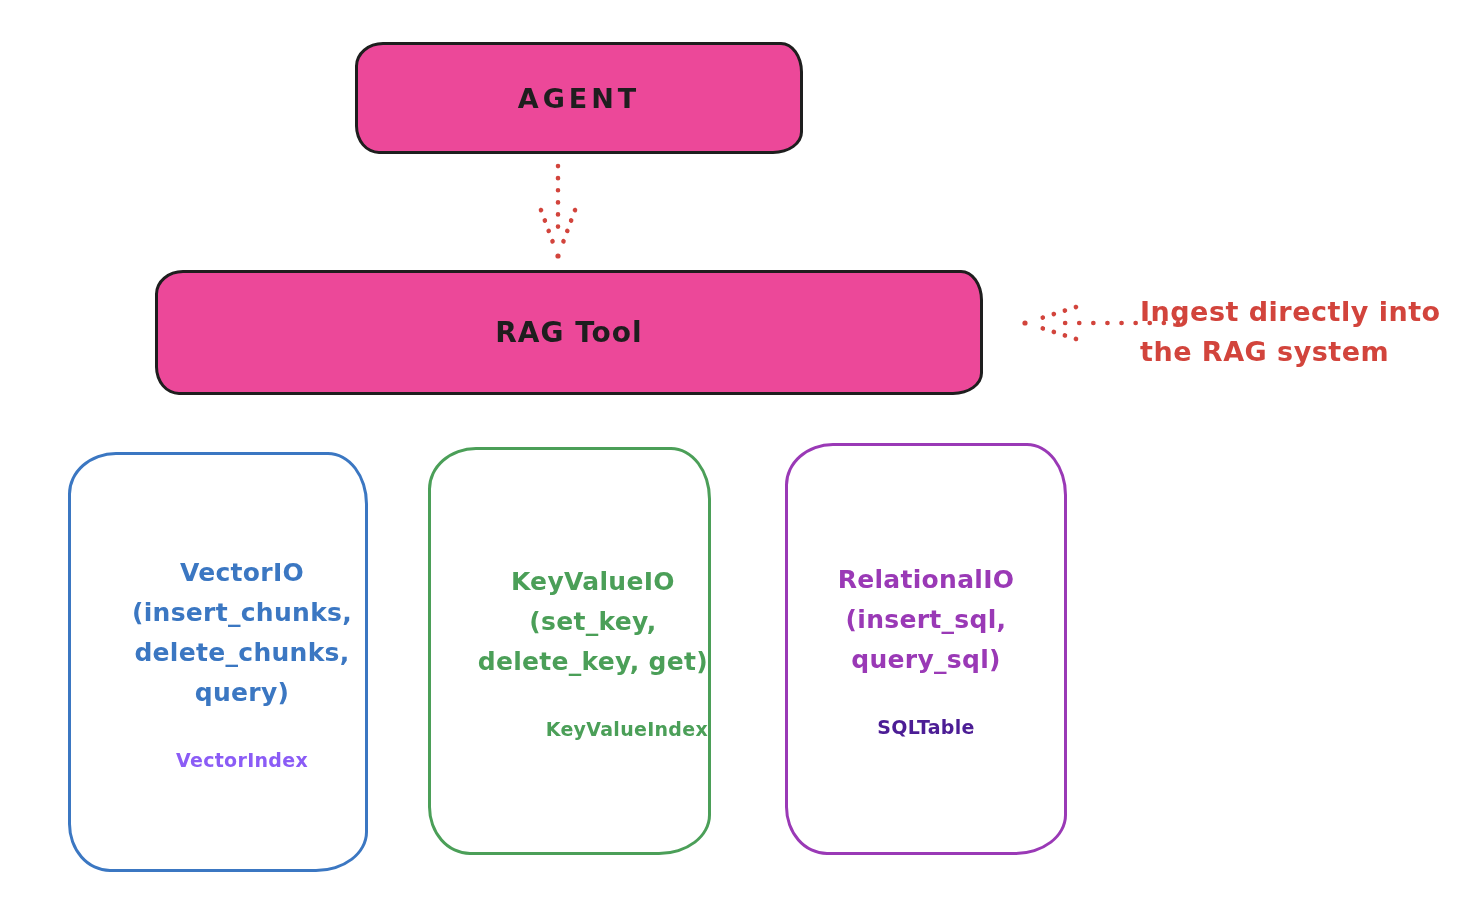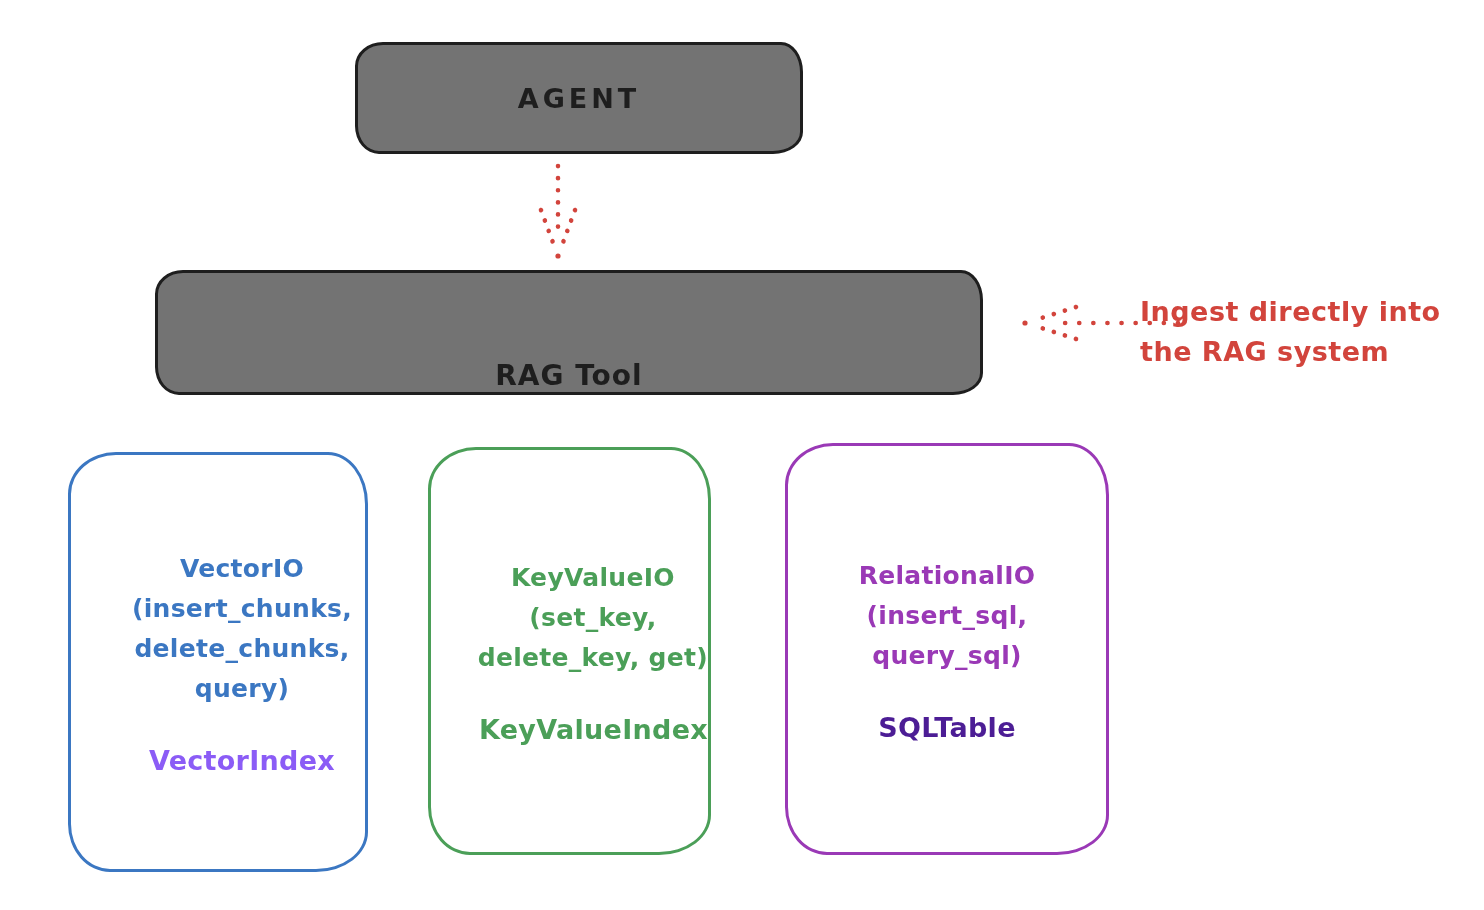--- a/index.html
+++ b/index.html
@@ -13,21 +13,21 @@
     height: 910px;
     background: #ffffff;
     overflow: hidden;
     font-family: "DejaVu Sans", sans-serif;
   }
 
   
   .node {
     position: absolute;
     box-sizing: border-box;
-    background: #737373;
+    background: #ec4899;
     display: flex;
     align-items: center;
     justify-content: center;
     text-align: center;
   }
   .node-black {
     border: 3.5px solid #1e1e1e;
     border-radius: 28px 22px 30px 24px / 24px 30px 22px 28px;
   }
   .agent-node {
@@ -40,21 +40,20 @@
     font-size: 27px;
     font-weight: 600;
     letter-spacing: 4px;
     color: #1e1e1e;
   }
   .ragtool-node {
     left: 155px;
     top: 270px;
     width: 828px;
     height: 125px;
-    align-items: flex-end;
   }
   .ragtool-label {
     font-size: 28px;
     font-weight: 600;
     letter-spacing: 1px;
     color: #1e1e1e;
   }
 
   
   .arrow {
@@ -104,33 +103,33 @@
   }
   .io-box-keyvalue {
     left: 428px;
     top: 447px;
     width: 283px;
     height: 408px;
   }
   .io-box-relational {
     left: 785px;
     top: 443px;
-    width: 324px;
+    width: 282px;
     height: 412px;
   }
   .io-interface {
     font-size: 25px;
     font-weight: 600;
     line-height: 40px;
     letter-spacing: 0.3px;
     white-space: pre-line;
   }
   .io-index {
     margin-top: 36px;
-    font-size: 27px;
+    font-size: 19px;
     font-weight: 600;
     letter-spacing: 0.3px;
   }
   .multiline { white-space: pre-line; }
 </style>
 </head>
 <body>
 
 <div class="canvas">
 

